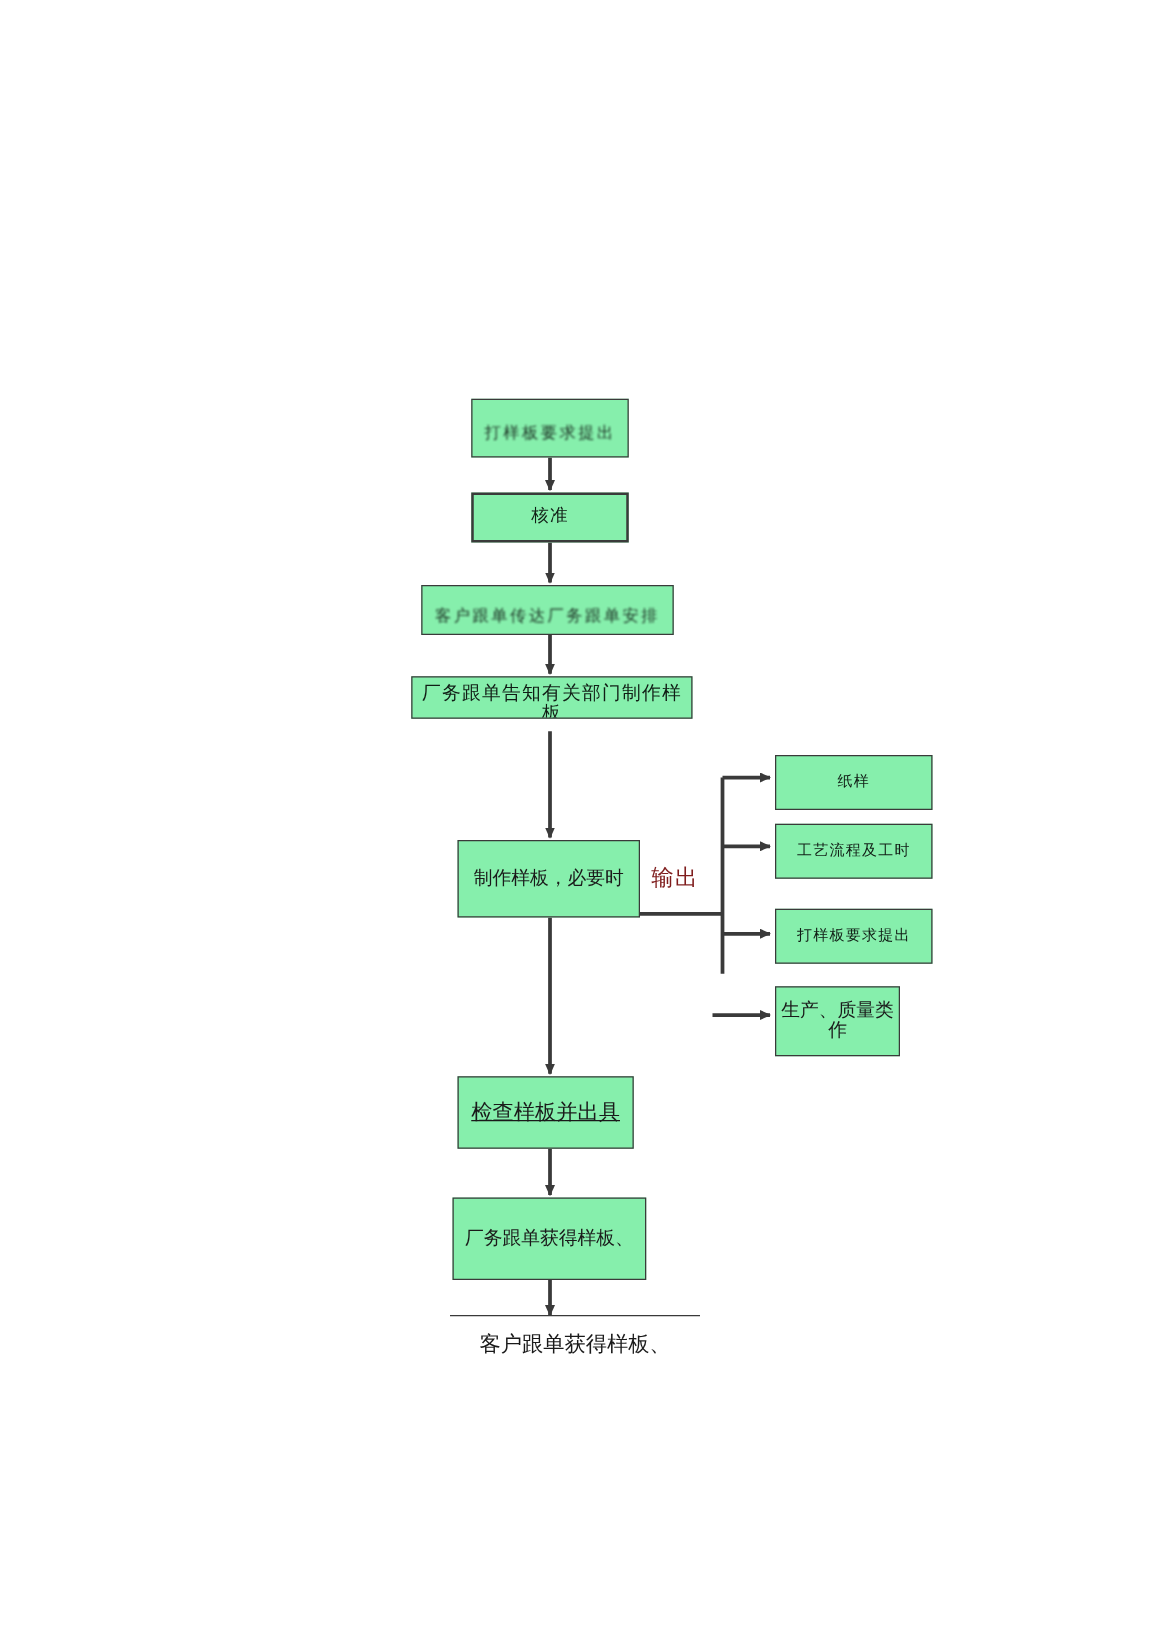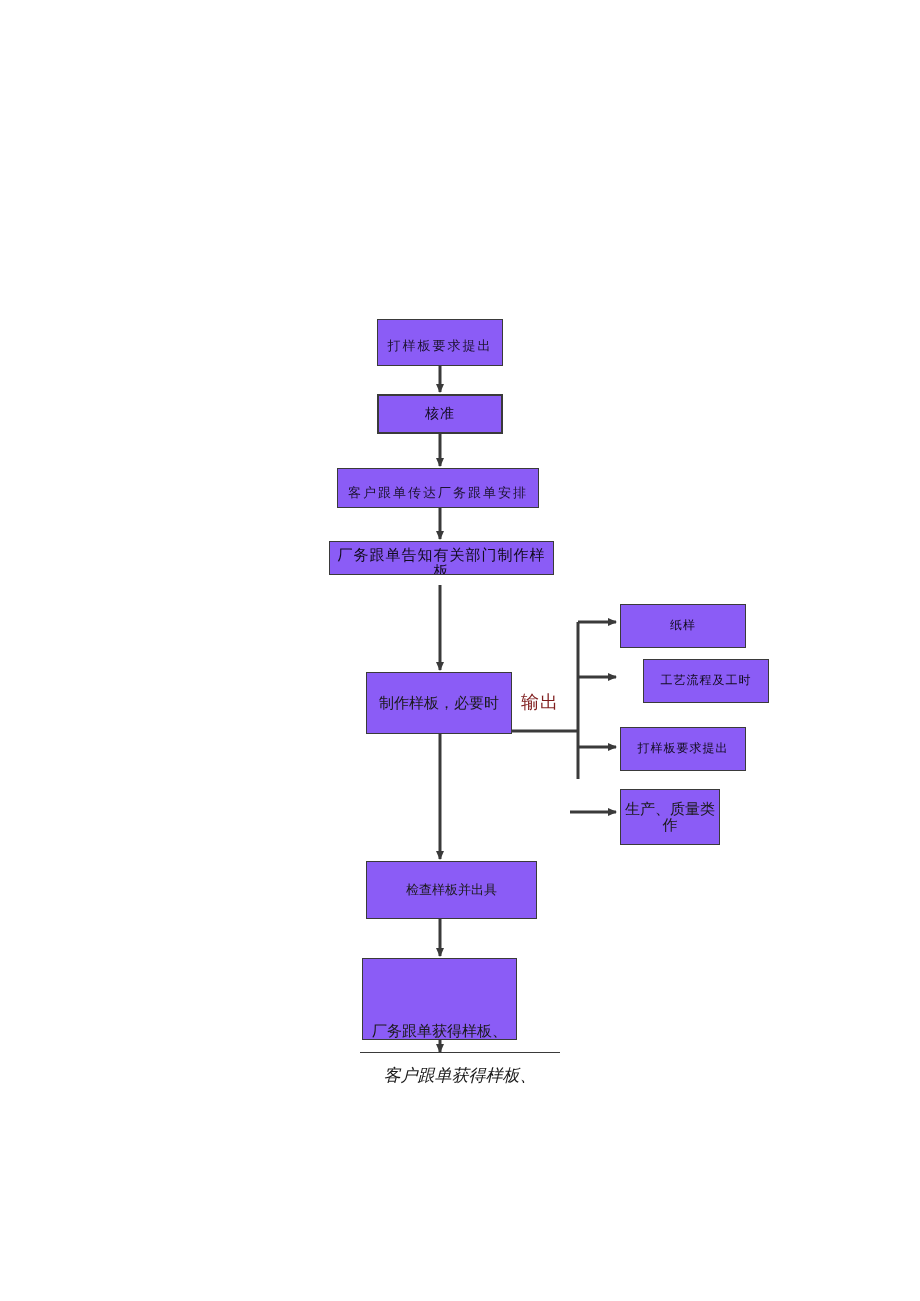--- a/index.html
+++ b/index.html
@@ -20,62 +20,61 @@
     left: 0;
     top: 0;
     width: 920px;
     height: 1301px;
   }
 
   .node {
     position: absolute;
     box-sizing: border-box;
     border: 1px solid #3a3a3a;
-    background: #8b5cf6;
+    background: #86efac;
     display: flex;
     align-items: center;
     justify-content: center;
     color: #1a1a1a;
     line-height: 1.1;
     text-align: center;
     overflow: hidden;
   }
 
   
   .node-a { left: 377px; top: 319px;  width: 126px; height: 47px;  font-size: 13px; }
   .node-b { left: 377px; top: 394px;  width: 126px; height: 40px;  font-size: 14px; border-width: 2px; }
   .node-c { left: 337px; top: 468px;  width: 202px; height: 40px;  font-size: 13px; }
   .node-d { left: 329px; top: 541px;  width: 225px; height: 34px;  font-size: 15px; }
   .node-e { left: 366px; top: 672px;  width: 146px; height: 62px;  font-size: 15px; align-items: center; }
-  .node-f { left: 366px; top: 861px;  width: 171px; height: 58px;  font-size: 13px; }
-  .node-g { left: 362px; top: 958px;  width: 155px; height: 82px;  font-size: 15px; align-items: flex-end; }
+  .node-f { left: 366px; top: 861px;  width: 141px; height: 58px;  font-size: 17px; text-decoration: underline; }
+  .node-g { left: 362px; top: 958px;  width: 155px; height: 66px;  font-size: 15px; }
 
   
   .node-r1 { left: 620px; top: 604px; width: 126px; height: 44px; font-size: 12px; }
-  .node-r2 { left: 620px; top: 659px; width: 126px; height: 44px; font-size: 12px; margin-left: 23px; }
+  .node-r2 { left: 620px; top: 659px; width: 126px; height: 44px; font-size: 12px; }
   .node-r3 { left: 620px; top: 727px; width: 126px; height: 44px; font-size: 12px; }
   .node-r4 { left: 620px; top: 789px; width: 100px; height: 56px; font-size: 15px; }
 
   
   .node-bottom {
     position: absolute;
     left: 360px;
     top: 1052px;
     width: 200px;
     height: 46px;
     box-sizing: border-box;
     border-top: 1px solid #3a3a3a;
     background: transparent;
     color: #1a1a1a;
     font-size: 17px;
     display: flex;
     align-items: center;
     justify-content: center;
     text-align: center;
-    font-style: italic;
   }
 
   
   .scan-blur {
     filter: blur(0.45px) contrast(1.25);
     letter-spacing: 1px;
     opacity: 0.88;
   }
   .scan-blur-strong {
     filter: blur(0.75px) contrast(1.3);

